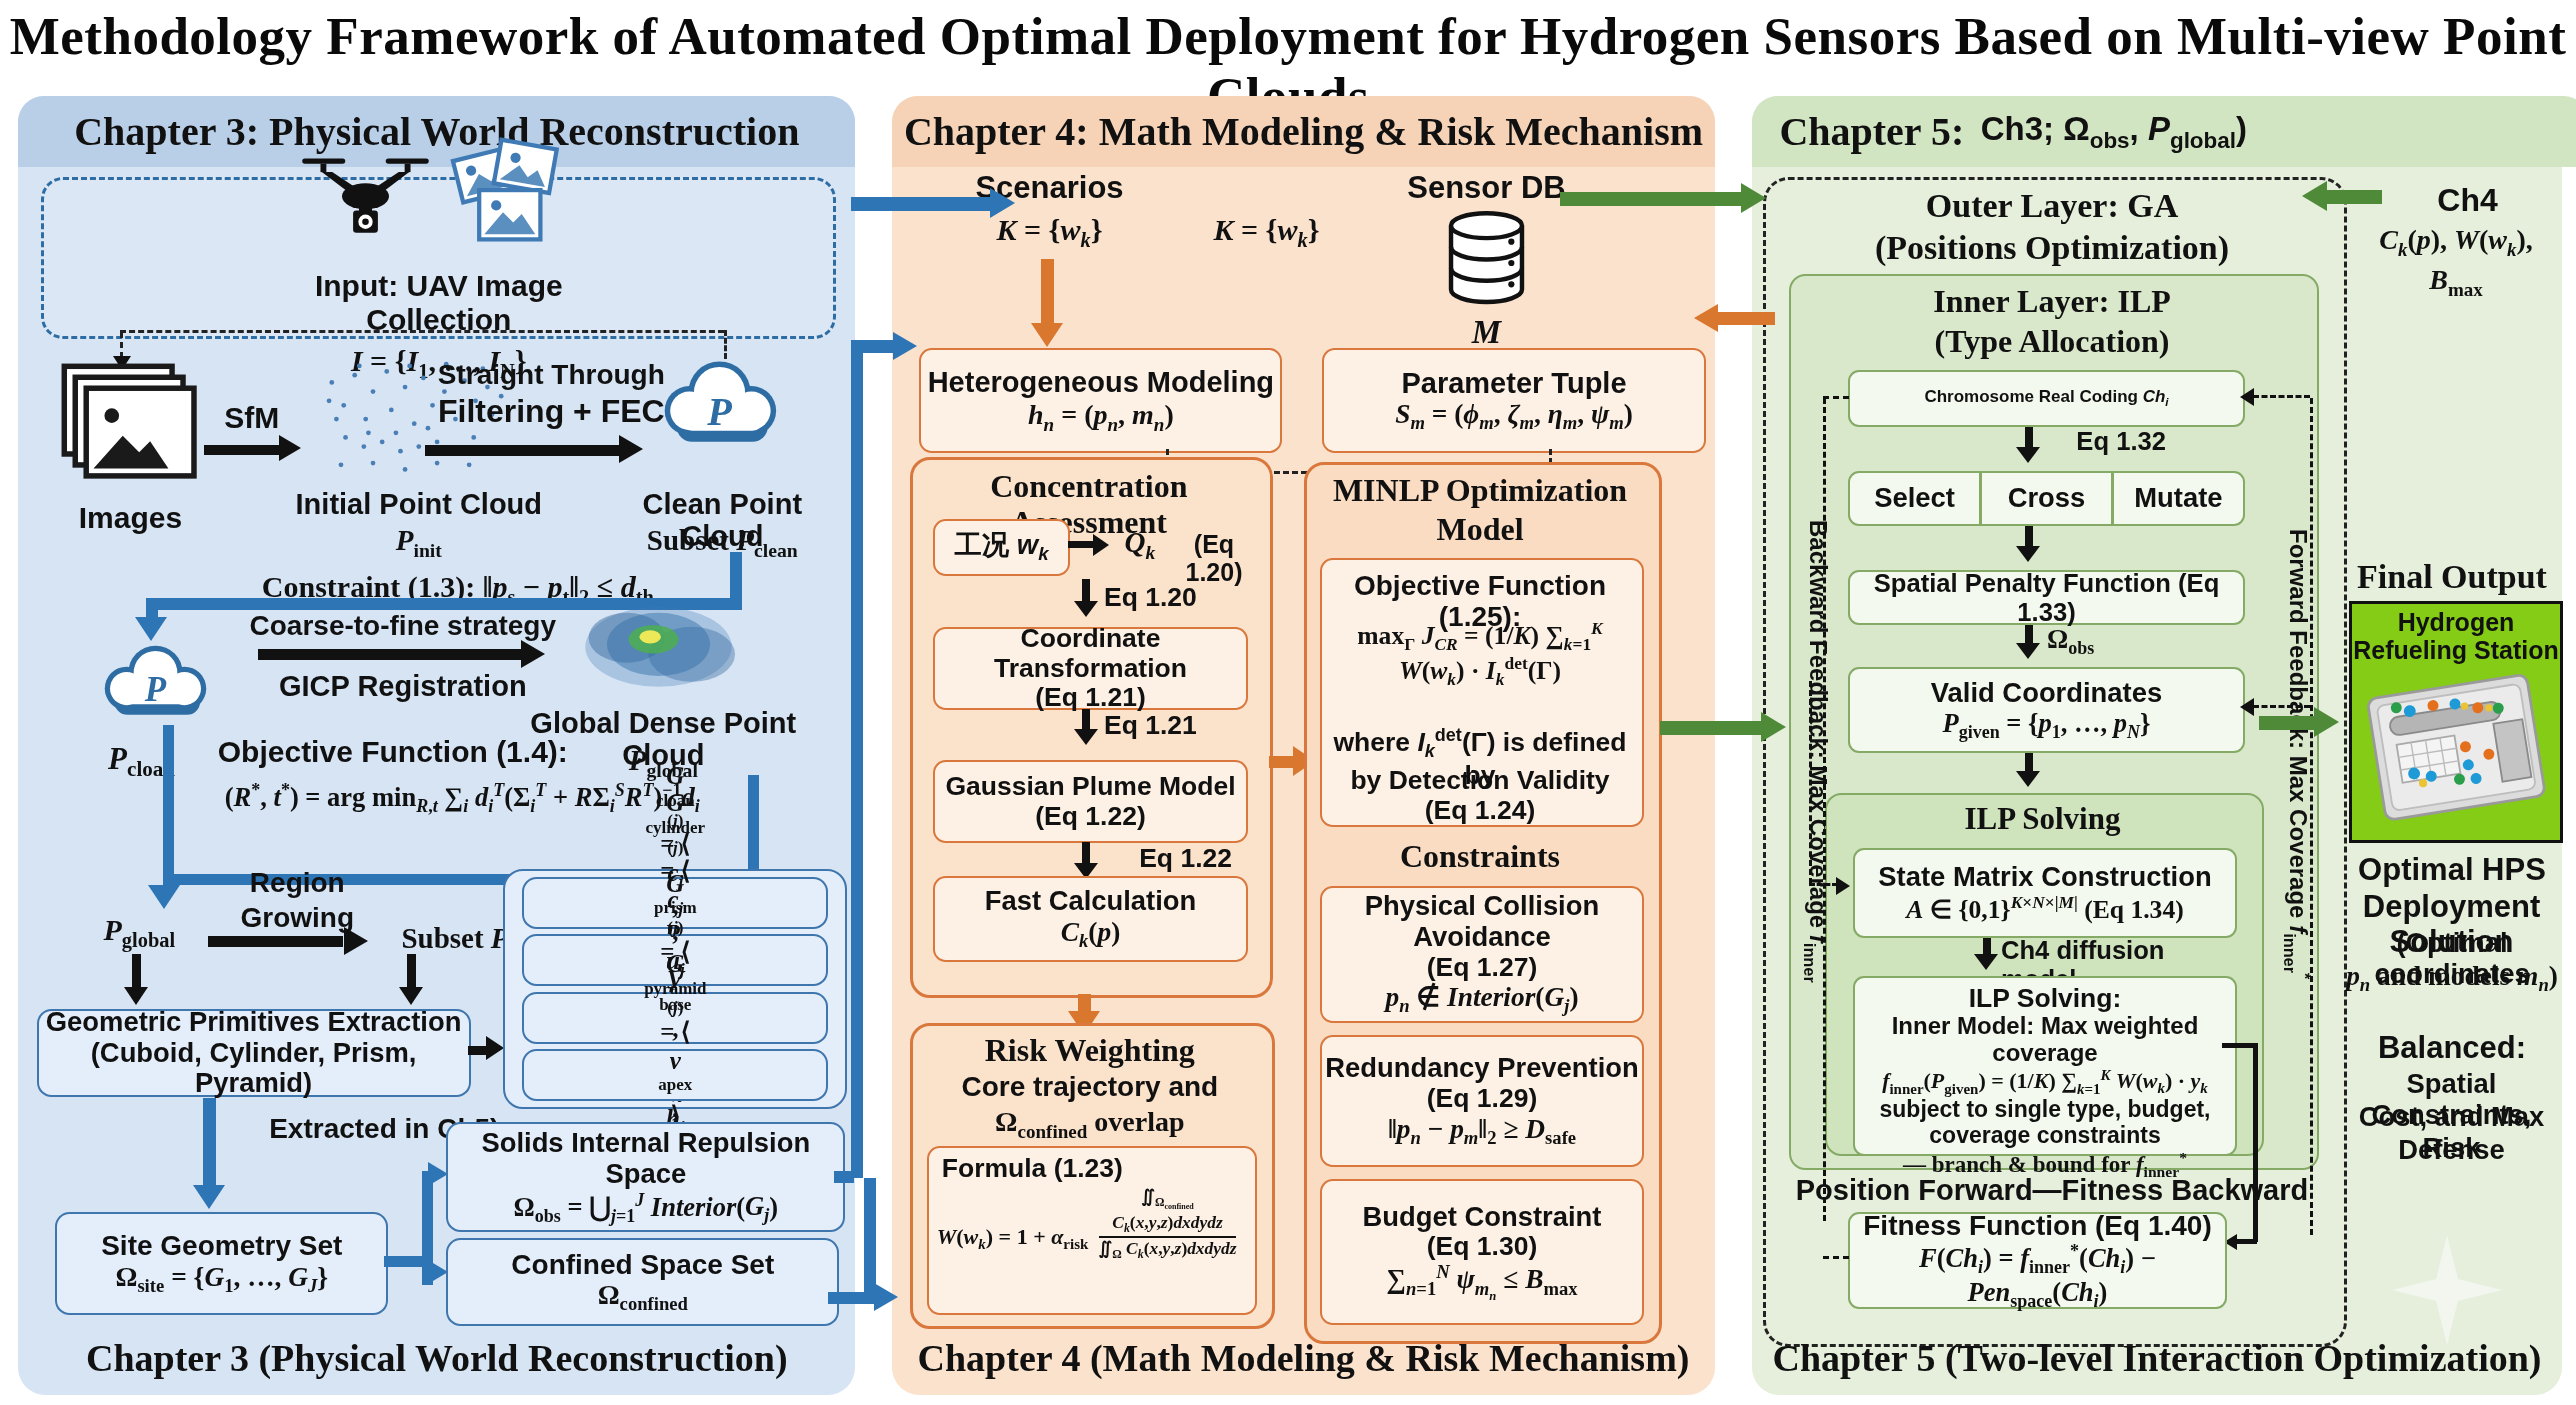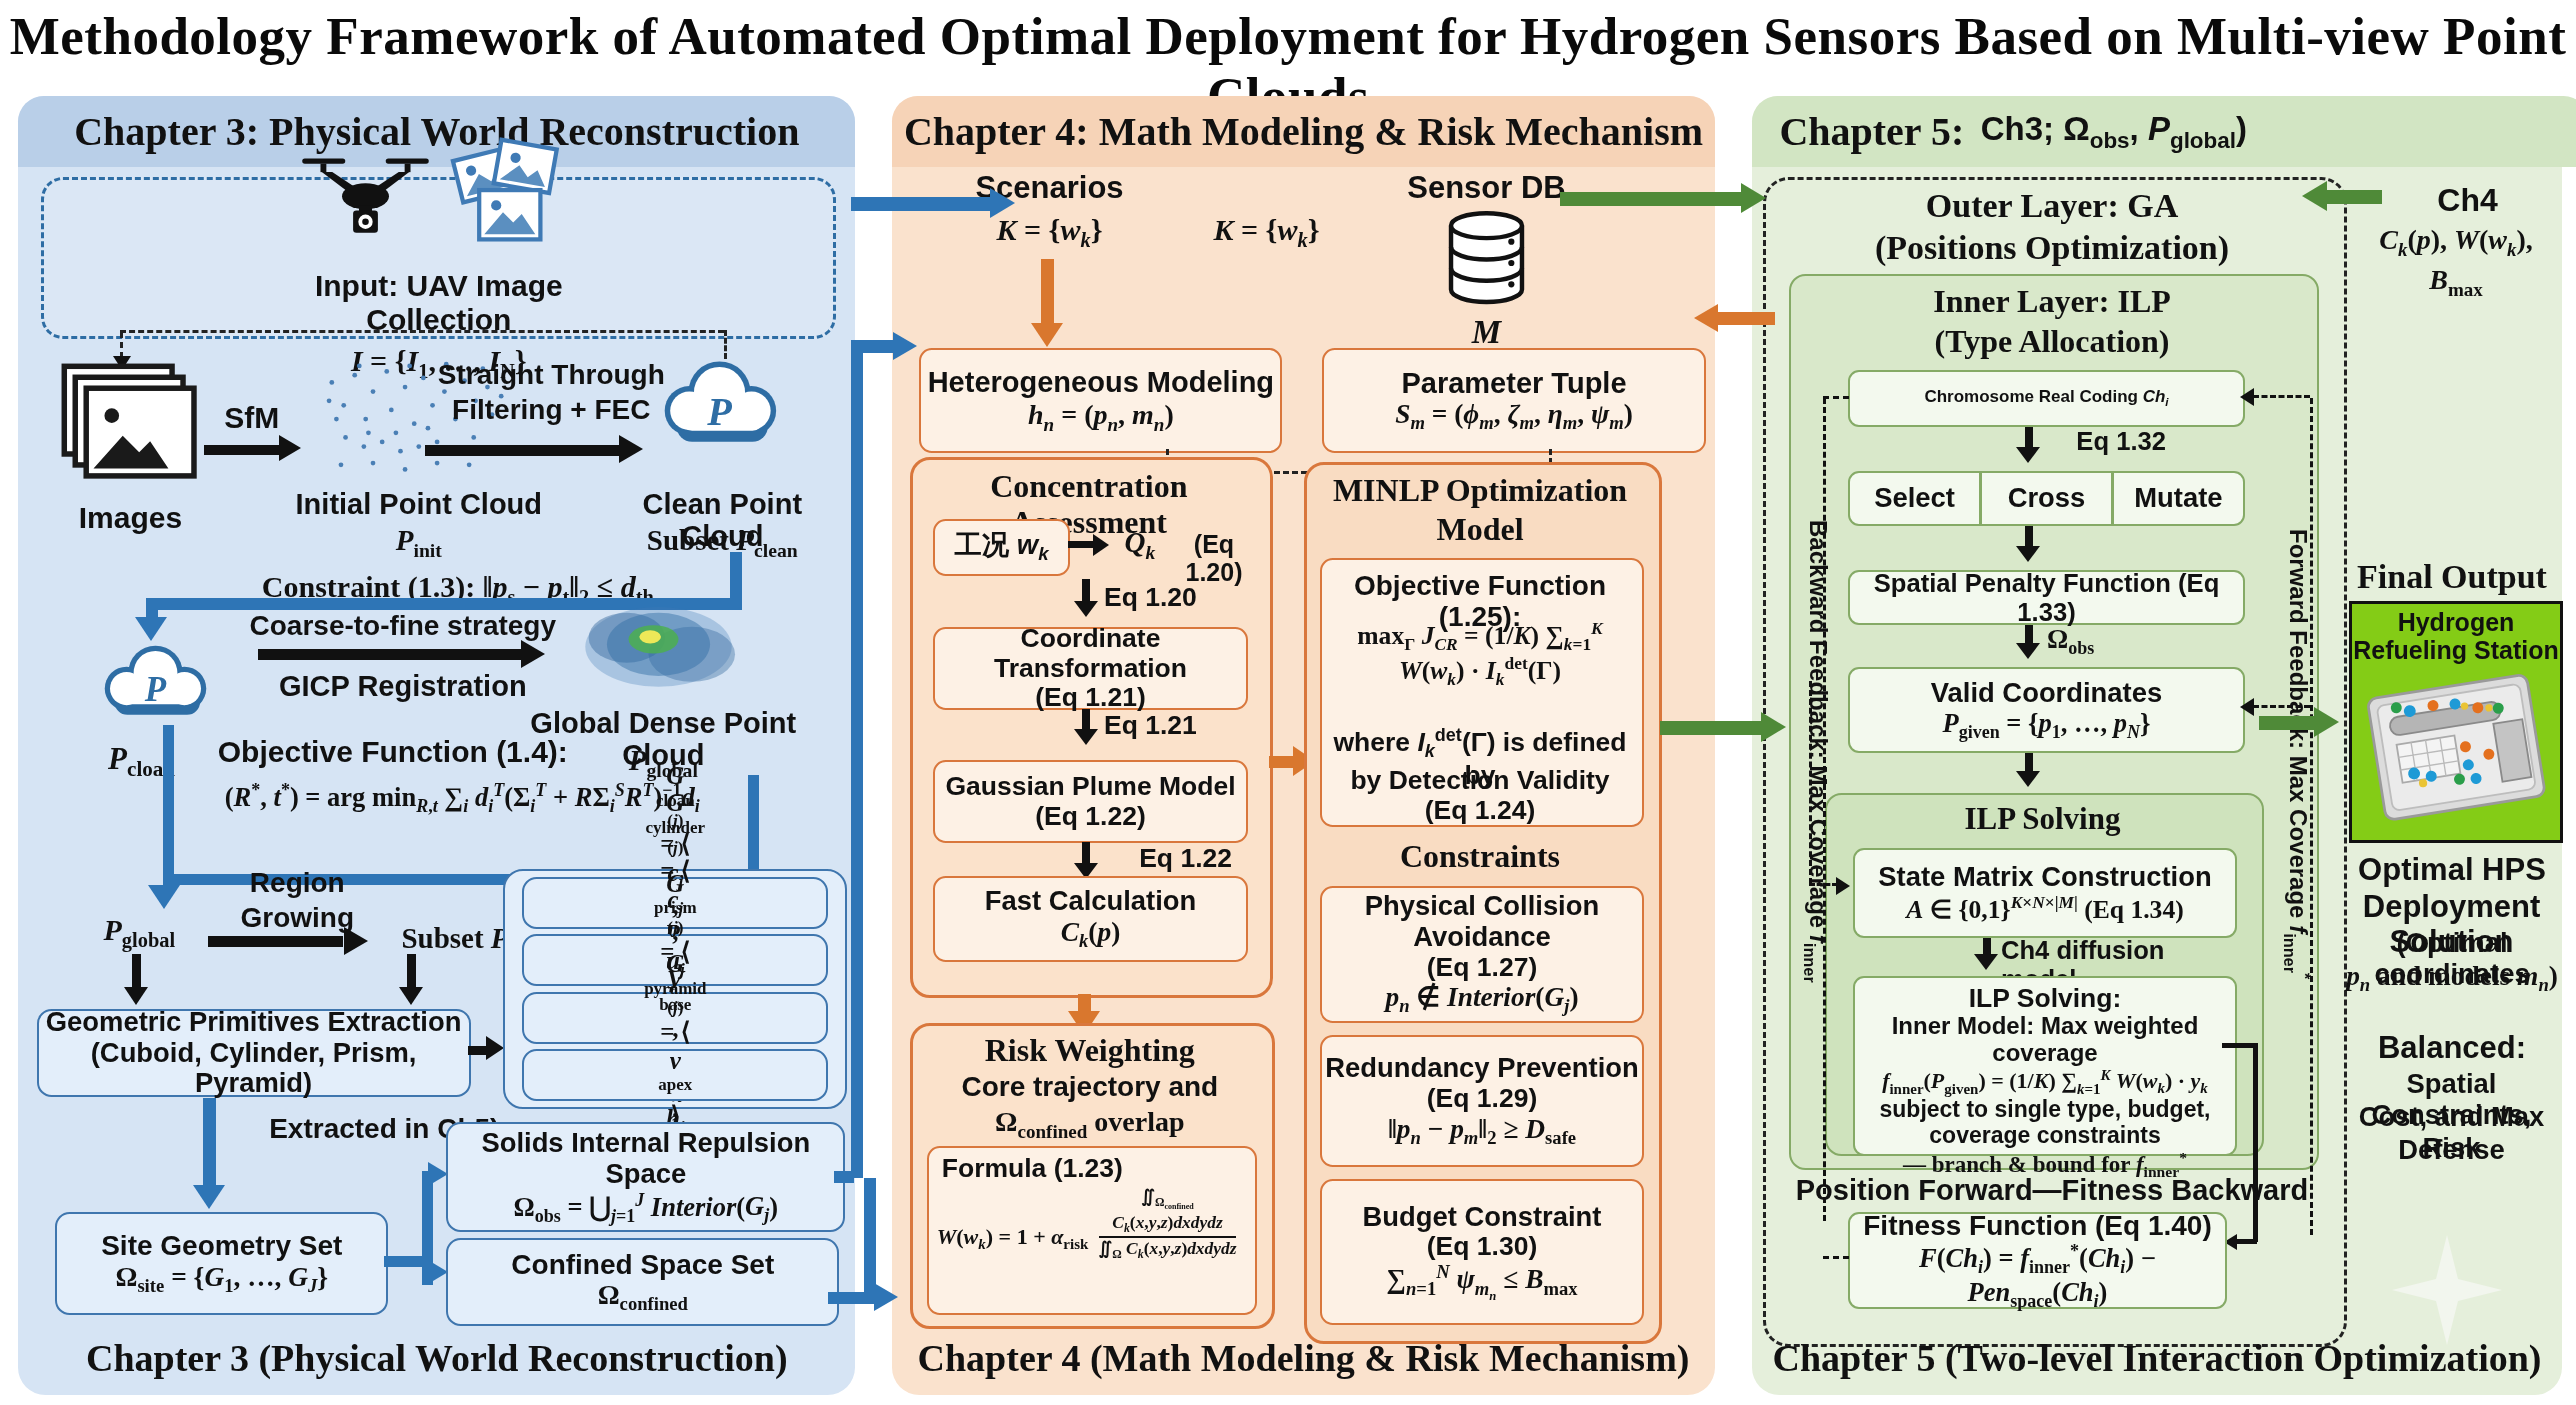--- a/index.html
+++ b/index.html
@@ -151,21 +151,21 @@
             <circle cx="85" cy="85" r="2.6"></circle>
             <circle cx="120" cy="80" r="2.6"></circle>
             <circle cx="55" cy="85" r="2.6"></circle>
         </g>
       </svg>
     </div>
     <div class="L" style="left:270px;top:392px;width:261px;font-size:29px">Initial Point Cloud</div>
     <div class="L fm" style="left:270px;top:428px;width:261px;font-size:29px"><i>P</i><sub>init</sub></div>
 
     <div class="L" style="left:412px;top:263px;width:242px;font-size:28px">Straight Through</div>
-    <div class="L" style="left:412px;top:298px;width:242px;font-size:28px">Filtering + FEC</div>
+    <div class="L" style="left:412px;top:298px;width:242px;font-size:32px">Filtering + FEC</div>
     <div class="bar" style="left:407px;top:349px;width:194px;height:11px;background:#111"></div>
     <div class="tri" style="left:601px;top:339px;border-top:14.6px solid transparent;border-bottom:14.6px solid transparent;border-left:24px solid #111"></div>
 
     <div class="abs" style="left:633px;top:258px">
       <svg width="137" height="119" viewBox="0 0 150 130">
         <g fill="#2e6da4">
             <circle cx="42" cy="62" r="27"></circle>
             <circle cx="75" cy="42" r="34"></circle>
             <circle cx="110" cy="62" r="27"></circle>
             <rect x="28" y="62" width="100" height="34" rx="17"></rect>

